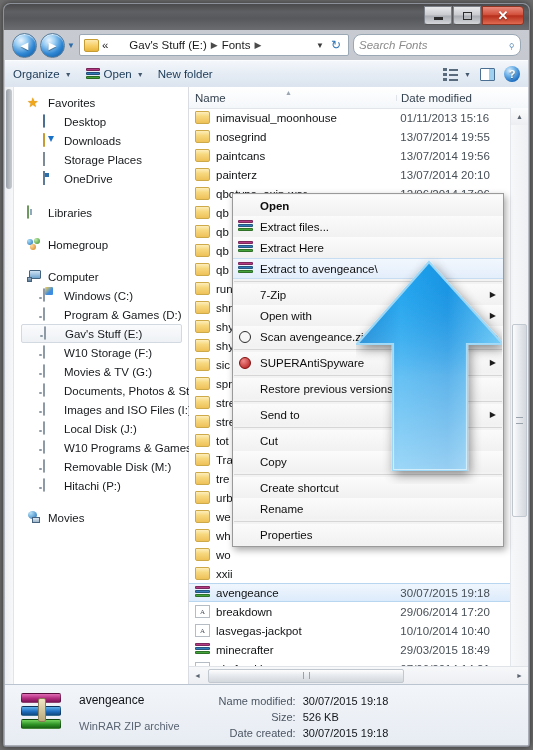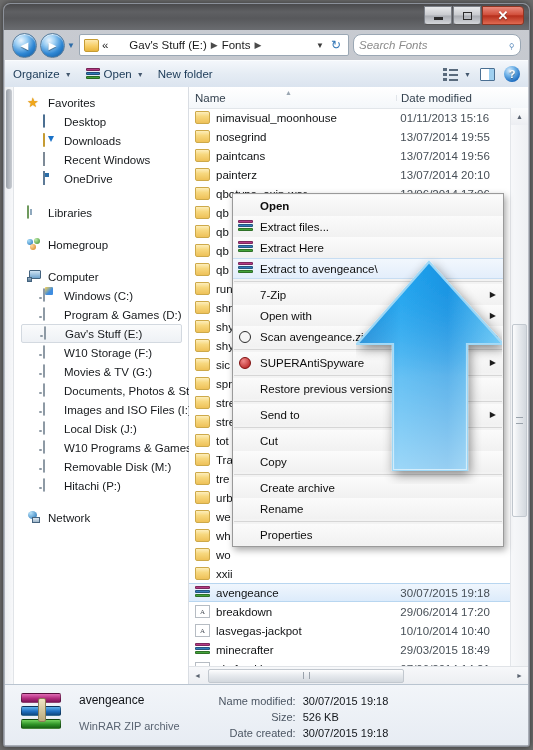--- a/index.html
+++ b/index.html
@@ -381,21 +381,21 @@
         <div class="nav-row child">
           <span class="nav-ic"><span class="ic-desktop"></span></span>
           <span>Desktop</span>
         </div>
         <div class="nav-row child">
           <span class="nav-ic"><span class="ic-down"></span></span>
           <span>Downloads</span>
         </div>
         <div class="nav-row child">
           <span class="nav-ic"><span class="ic-recent"></span></span>
-          <span>Recent Windows</span>
+          <span>Storage Places</span>
         </div>
         <div class="nav-row child">
           <span class="nav-ic"><span class="ic-onedrive"></span></span>
           <span>OneDrive</span>
         </div>
       </div>
 
       <div class="spacer"></div>
       <div class="nav-row">
         <span class="nav-ic"><span class="ic-lib"></span></span>
@@ -454,21 +454,21 @@
         <span>Removable Disk (M:)</span>
       </div>
       <div class="nav-row child">
         <span class="nav-ic"><span class="ic-drive"></span></span>
         <span>Hitachi (P:)</span>
       </div>
 
       <div class="spacer"></div>
       <div class="nav-row">
         <span class="nav-ic"><span class="ic-net"></span></span>
-        <span>Network</span>
+        <span>Movies</span>
       </div>
     </div>
 
     <div id="listpane">
       <div id="colhdr">
         <div class="col-name">Name</div>
         <span class="sortmark">▲</span>
         <div class="col-date">Date modified</div>
       </div>
 
@@ -807,21 +807,21 @@
         <span class="m-ic"></span>
         <span class="mlabel">Cut</span>
       </div>
       <div class="mrow">
         <span class="m-ic"></span>
         <span class="mlabel">Copy</span>
       </div>
       <div class="msep"></div>
       <div class="mrow">
         <span class="m-ic"></span>
-        <span class="mlabel">Create archive</span>
+        <span class="mlabel">Create shortcut</span>
       </div>
       <div class="mrow">
         <span class="m-ic"></span>
         <span class="mlabel">Rename</span>
       </div>
       <div class="msep"></div>
       <div class="mrow">
         <span class="m-ic"></span>
         <span class="mlabel">Properties</span>
       </div>

